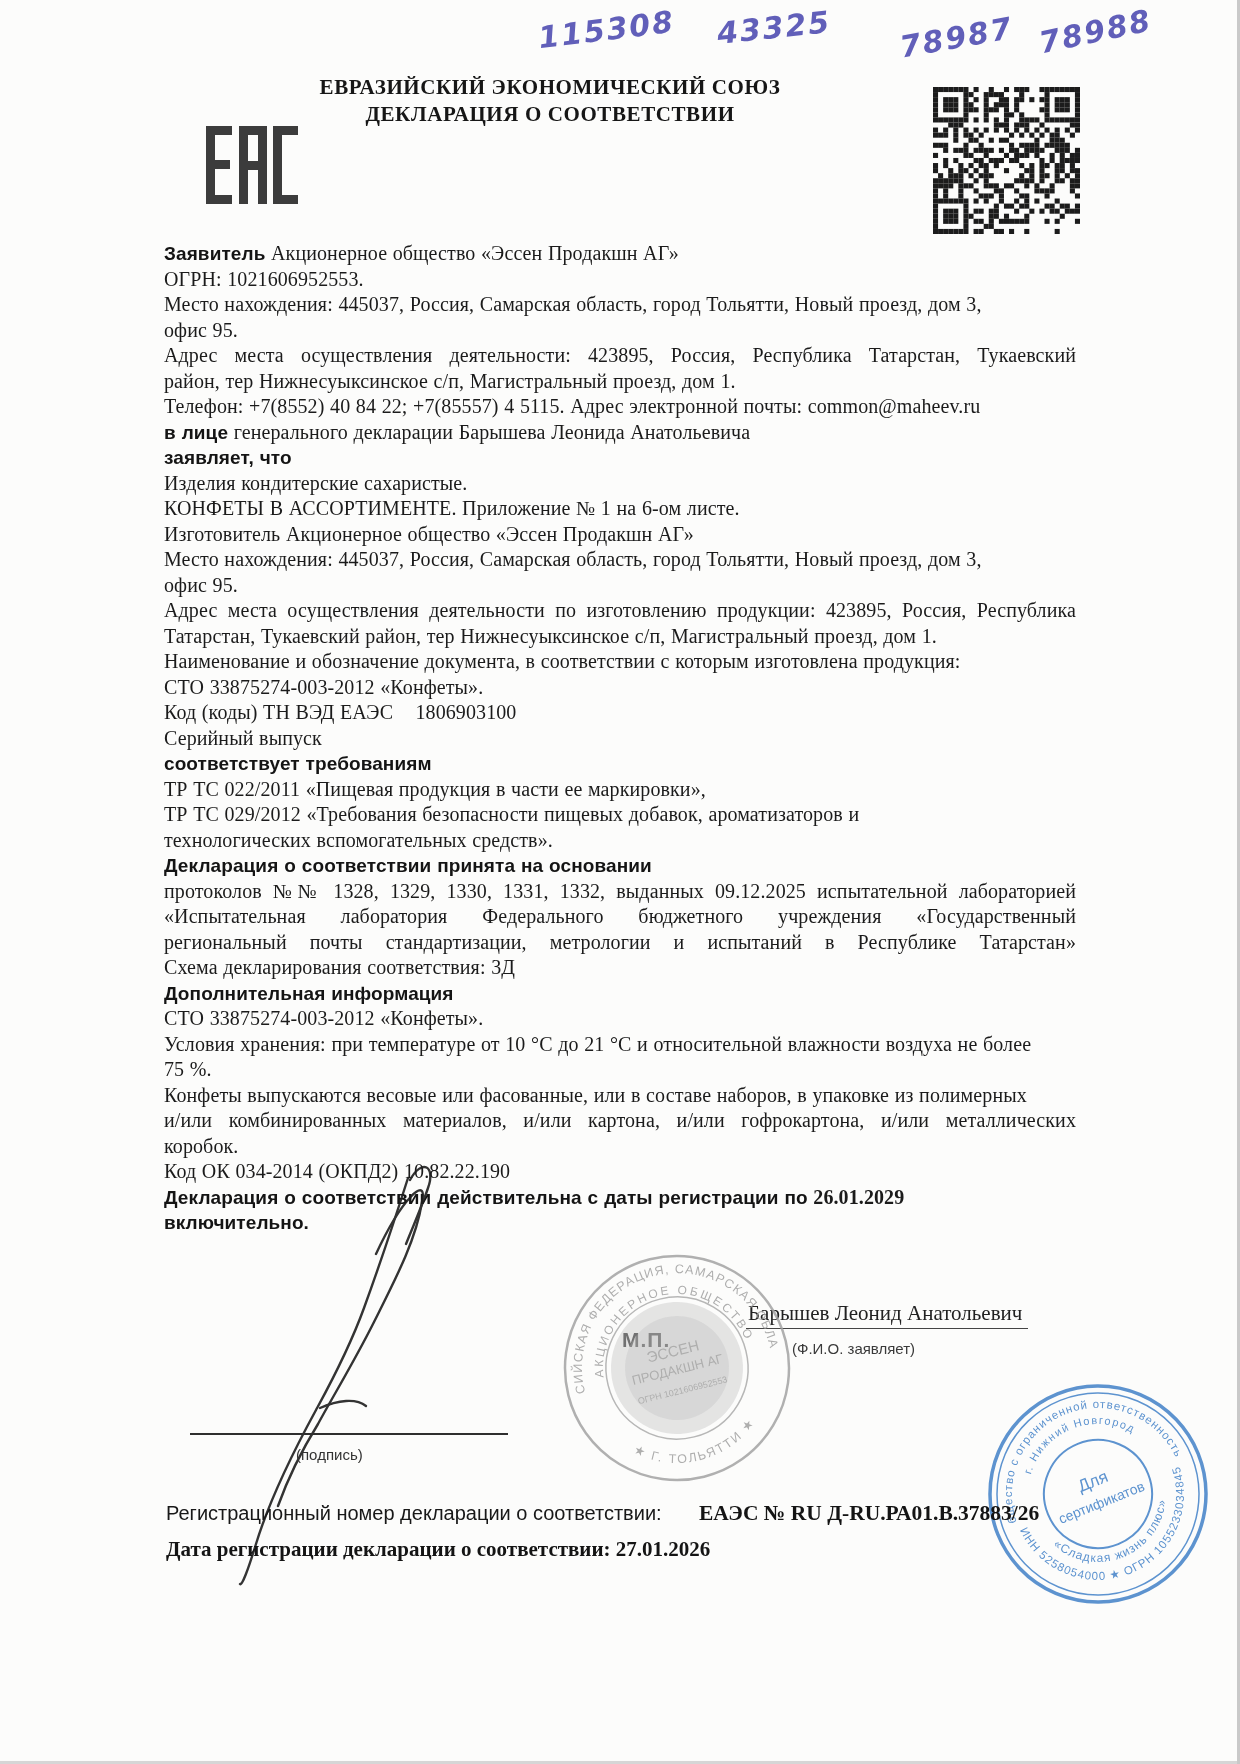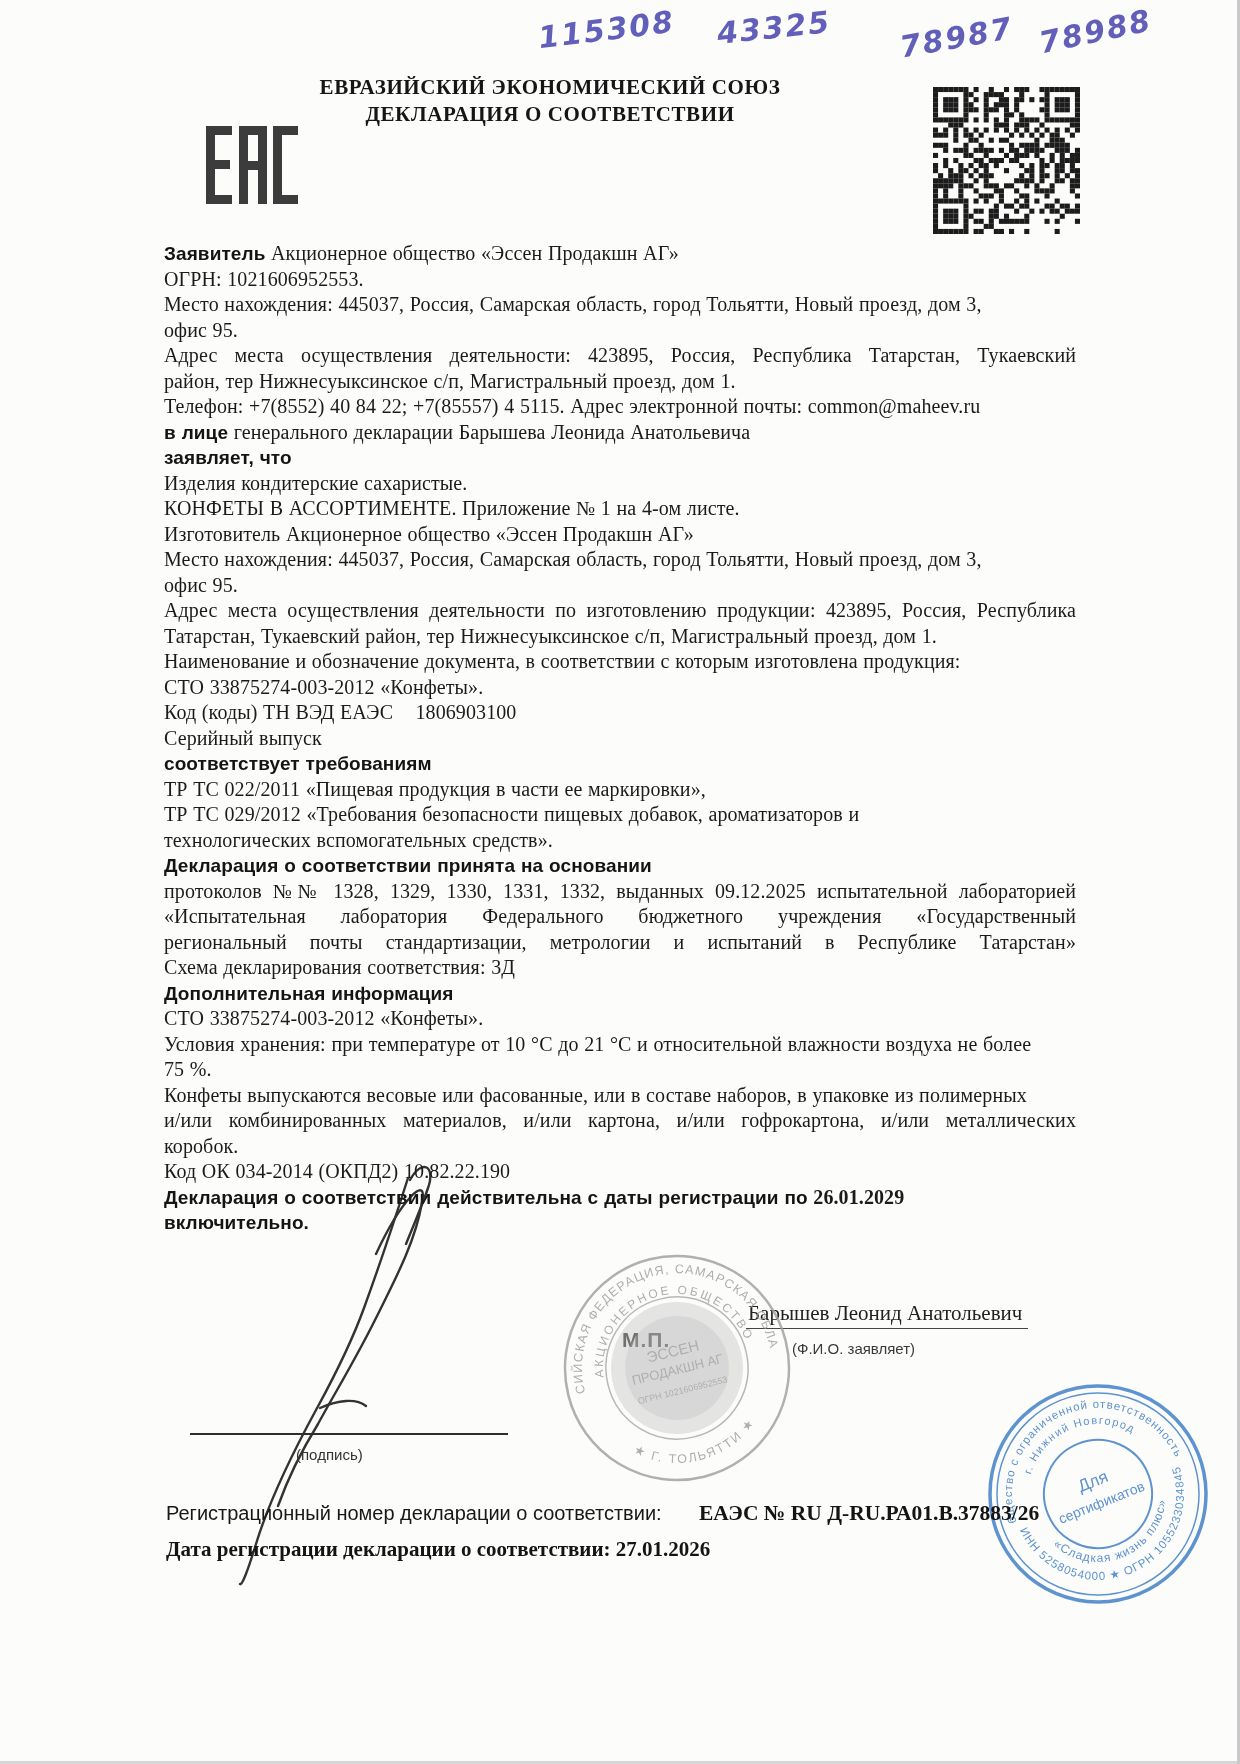--- a/index.html
+++ b/index.html
@@ -509,21 +509,21 @@
       <div class="ln"><span class="hs"></span><span class="tt">район, тер Нижнесуыксинское с/п, Магистральный проезд, дом 1.</span><span class="ds"></span></div>
 
       <div class="ln"><span class="hs"></span><span class="tt">Телефон: +7(8552) 40 84 22; +7(85557) 4 5115. Адрес электронной почты: common@maheev.ru</span><span class="ds"></span></div>
 
       <div class="ln"><span class="hs">в лице</span><span class="tt"> генерального декларации Барышева Леонида Анатольевича</span><span class="ds"></span></div>
 
       <div class="ln"><span class="hs">заявляет, что</span><span class="tt"></span><span class="ds"></span></div>
 
       <div class="ln"><span class="hs"></span><span class="tt">Изделия кондитерские сахаристые.</span><span class="ds"></span></div>
 
-      <div class="ln"><span class="hs"></span><span class="tt">КОНФЕТЫ В АССОРТИМЕНТЕ. Приложение № 1 на 4-ом листе.</span><span class="ds"></span></div>
+      <div class="ln"><span class="hs"></span><span class="tt">КОНФЕТЫ В АССОРТИМЕНТЕ. Приложение № 1 на 6-ом листе.</span><span class="ds"></span></div>
 
       <div class="ln"><span class="hs"></span><span class="tt">Изготовитель Акционерное общество «Эссен Продакшн АГ»</span><span class="ds"></span></div>
 
       <div class="ln"><span class="hs"></span><span class="tt">Место нахождения: 445037, Россия, Самарская область, город Тольятти, Новый проезд, дом 3,</span><span class="ds"></span></div>
 
       <div class="ln"><span class="hs"></span><span class="tt">офис 95.</span><span class="ds"></span></div>
 
       <div class="ln j"><span class="hs"></span><span class="tt">Адрес места осуществления деятельности по изготовлению продукции: 423895, Россия, Республика</span><span class="ds"></span></div>
 
       <div class="ln"><span class="hs"></span><span class="tt">Татарстан, Тукаевский район, тер Нижнесуыксинское с/п, Магистральный проезд, дом 1.</span><span class="ds"></span></div>

